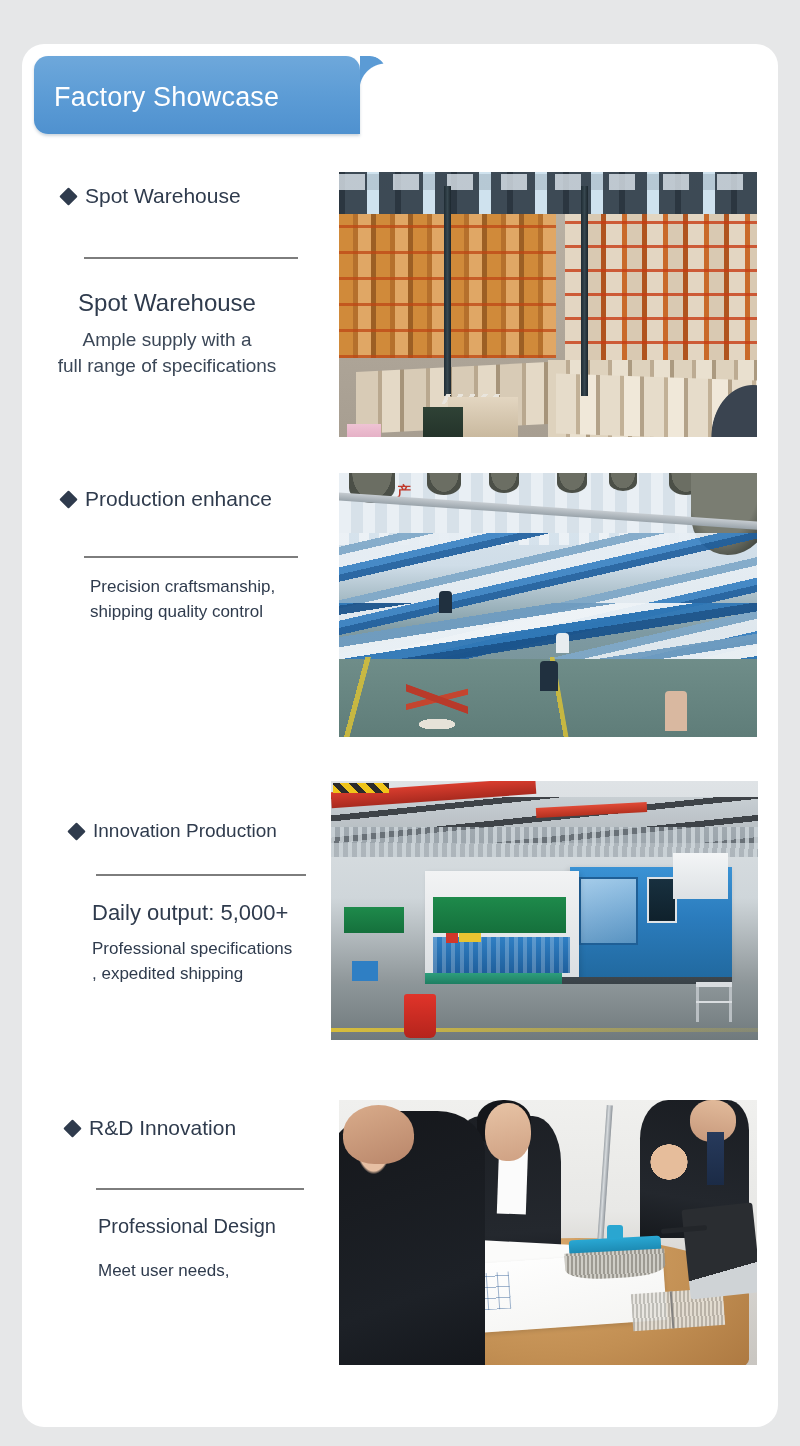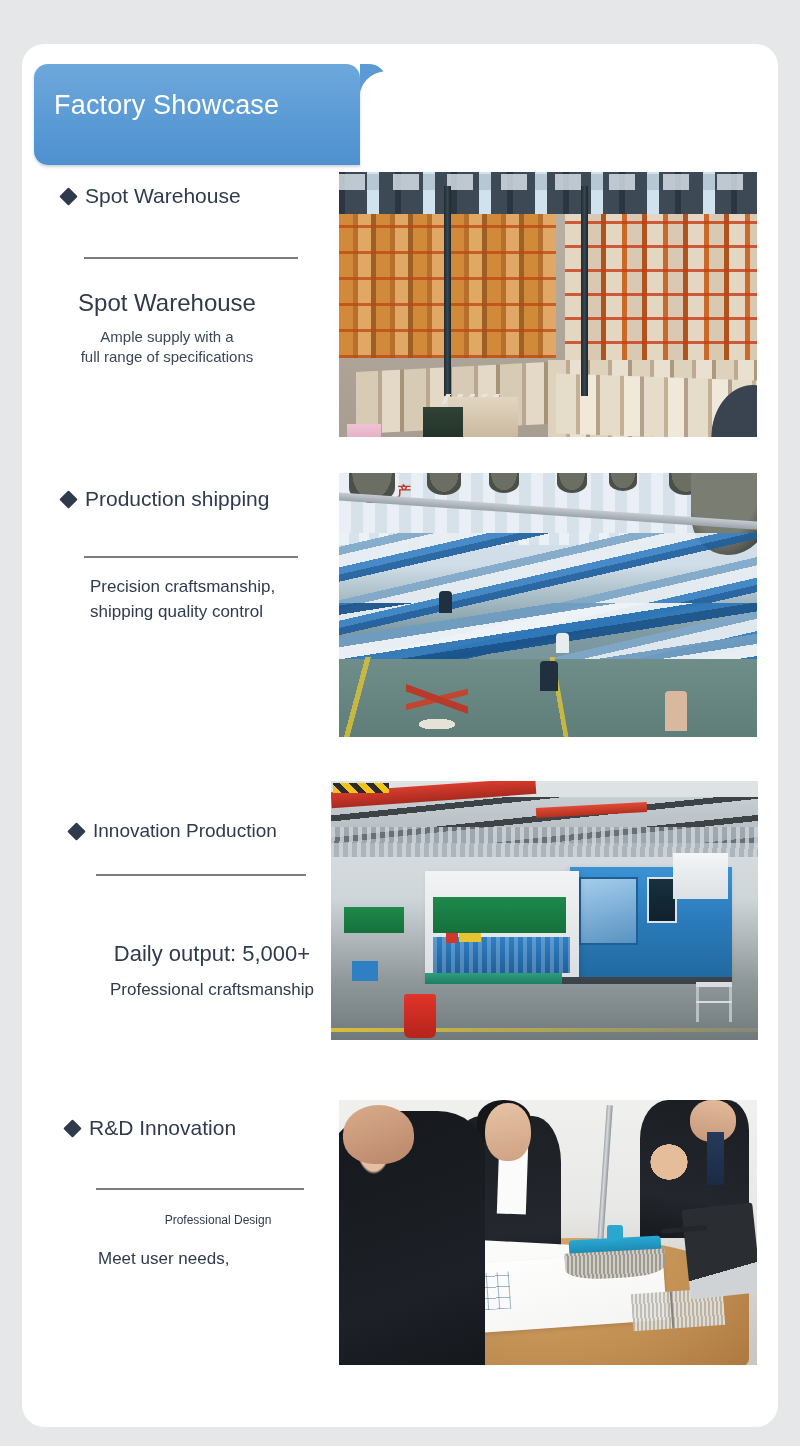--- a/index.html
+++ b/index.html
@@ -17,22 +17,22 @@
     left: 22px; top: 44px;
     width: 756px; height: 1383px;
     background: #ffffff;
     border-radius: 22px;
     overflow: visible;
   }
 
   
   .header-tab {
     position: absolute;
-    left: 34px; top: 64px;
-    width: 326px; height: 101px;
+    left: 34px; top: 56px;
+    width: 326px; height: 78px;
     background: linear-gradient(180deg, #6ea8db 0%, #5b9bd5 55%, #4f91cf 100%);
     border-radius: 14px 14px 0 14px;
     box-shadow: 0 2px 3px rgba(60,90,120,0.25);
     z-index: 5;
   }
   .header-tab::after {
     content: "";
     position: absolute;
     right: -26px; top: 0;
     width: 26px; height: 34px;
@@ -93,21 +93,21 @@
   }
   .huge-line {
     color: #2f3b4d;
     font-size: 33px;
     line-height: 1.1;
     white-space: nowrap;
   }
   .sup { font-size: 0.6em; vertical-align: super; }
   .small-line {
     color: #3b4757;
-    font-size: 15px;
+    font-size: 19px;
     line-height: 1.38;
   }
   .mid-line {
     color: #2f3b4d;
     font-size: 17px;
     line-height: 1.45;
   }
 
   
   .photo {
@@ -544,21 +544,21 @@
         <div class="wh-bin"></div>
         <div class="wh-hose"></div>
       </div>
     </div>
   </div>
 
   <div class="section">
 
     <div class="sec-head sec-text" style="left:62px; top:487px;">
       <span class="diamond"></span>
-      <span class="label">Production shipping</span>
+      <span class="label">Production enhance</span>
     </div>
 
     <div class="divider sec-text" style="left:84px; top:556px; width:214px;"></div>
 
     <div class="sec-text" style="left:90px; top:575px; width:230px;">
       <div class="mid-line">Precision craftsmanship,</div>
       <div class="mid-line">shipping quality control</div>
     </div>
 
     <div class="photo ph-workshop" style="left:339px; top:473px; width:418px; height:264px;">
@@ -589,23 +589,24 @@
 
   <div class="section">
 
     <div class="sec-head sec-text" style="left:70px; top:820px;">
       <span class="diamond"></span>
       <span class="label" style="font-size:19px;">Innovation Production</span>
     </div>
 
     <div class="divider sec-text" style="left:96px; top:874px; width:210px;"></div>
 
-    <div class="sec-text" style="left:92px; top:941px; width:240px;text-align:center;">
+    <div class="sec-text" style="left:92px; top:900px; width:240px;">
       <div class="big-line" style="font-size:22px;">Daily output: 5,000+</div>
-      <div class="mid-line" style="margin-top:12px;">Professional craftsmanship</div>
+      <div class="mid-line" style="margin-top:12px;">Professional specifications</div>
+      <div class="mid-line">, expedited shipping</div>
     </div>
 
     <div class="photo ph-auto" style="left:331px; top:781px; width:427px; height:259px;">
       <div class="inner">
         <div class="au-rails"></div>
         <div class="au-crane"></div>
         <div class="au-crane2"></div>
         <div class="au-hazard"></div>
         <div class="au-pipes"></div>
         <div class="au-imm"></div>
@@ -633,21 +634,21 @@
   <div class="section">
 
     <div class="sec-head sec-text" style="left:66px; top:1116px;">
       <span class="diamond"></span>
       <span class="label">R&amp;D Innovation</span>
     </div>
 
     <div class="divider sec-text" style="left:96px; top:1188px; width:208px;"></div>
 
     <div class="sec-text" style="left:98px; top:1212px; width:240px;">
-      <div class="mid-line" style="font-size:12px;text-align:center;">Professional Design</div>
+      <div class="mid-line" style="font-size:20px;">Professional Design</div>
       <div class="mid-line" style="margin-top:18px;">Meet user needs,</div>
     </div>
 
     <div class="photo ph-meet" style="left:339px; top:1100px; width:418px; height:265px;">
       <div class="inner">
         <div class="mt-chair"></div>
         <div class="mt-table"></div>
         <div class="mt-woman"></div>
         <div class="mt-woman-shirt"></div>
         <div class="mt-woman-hair"></div>

